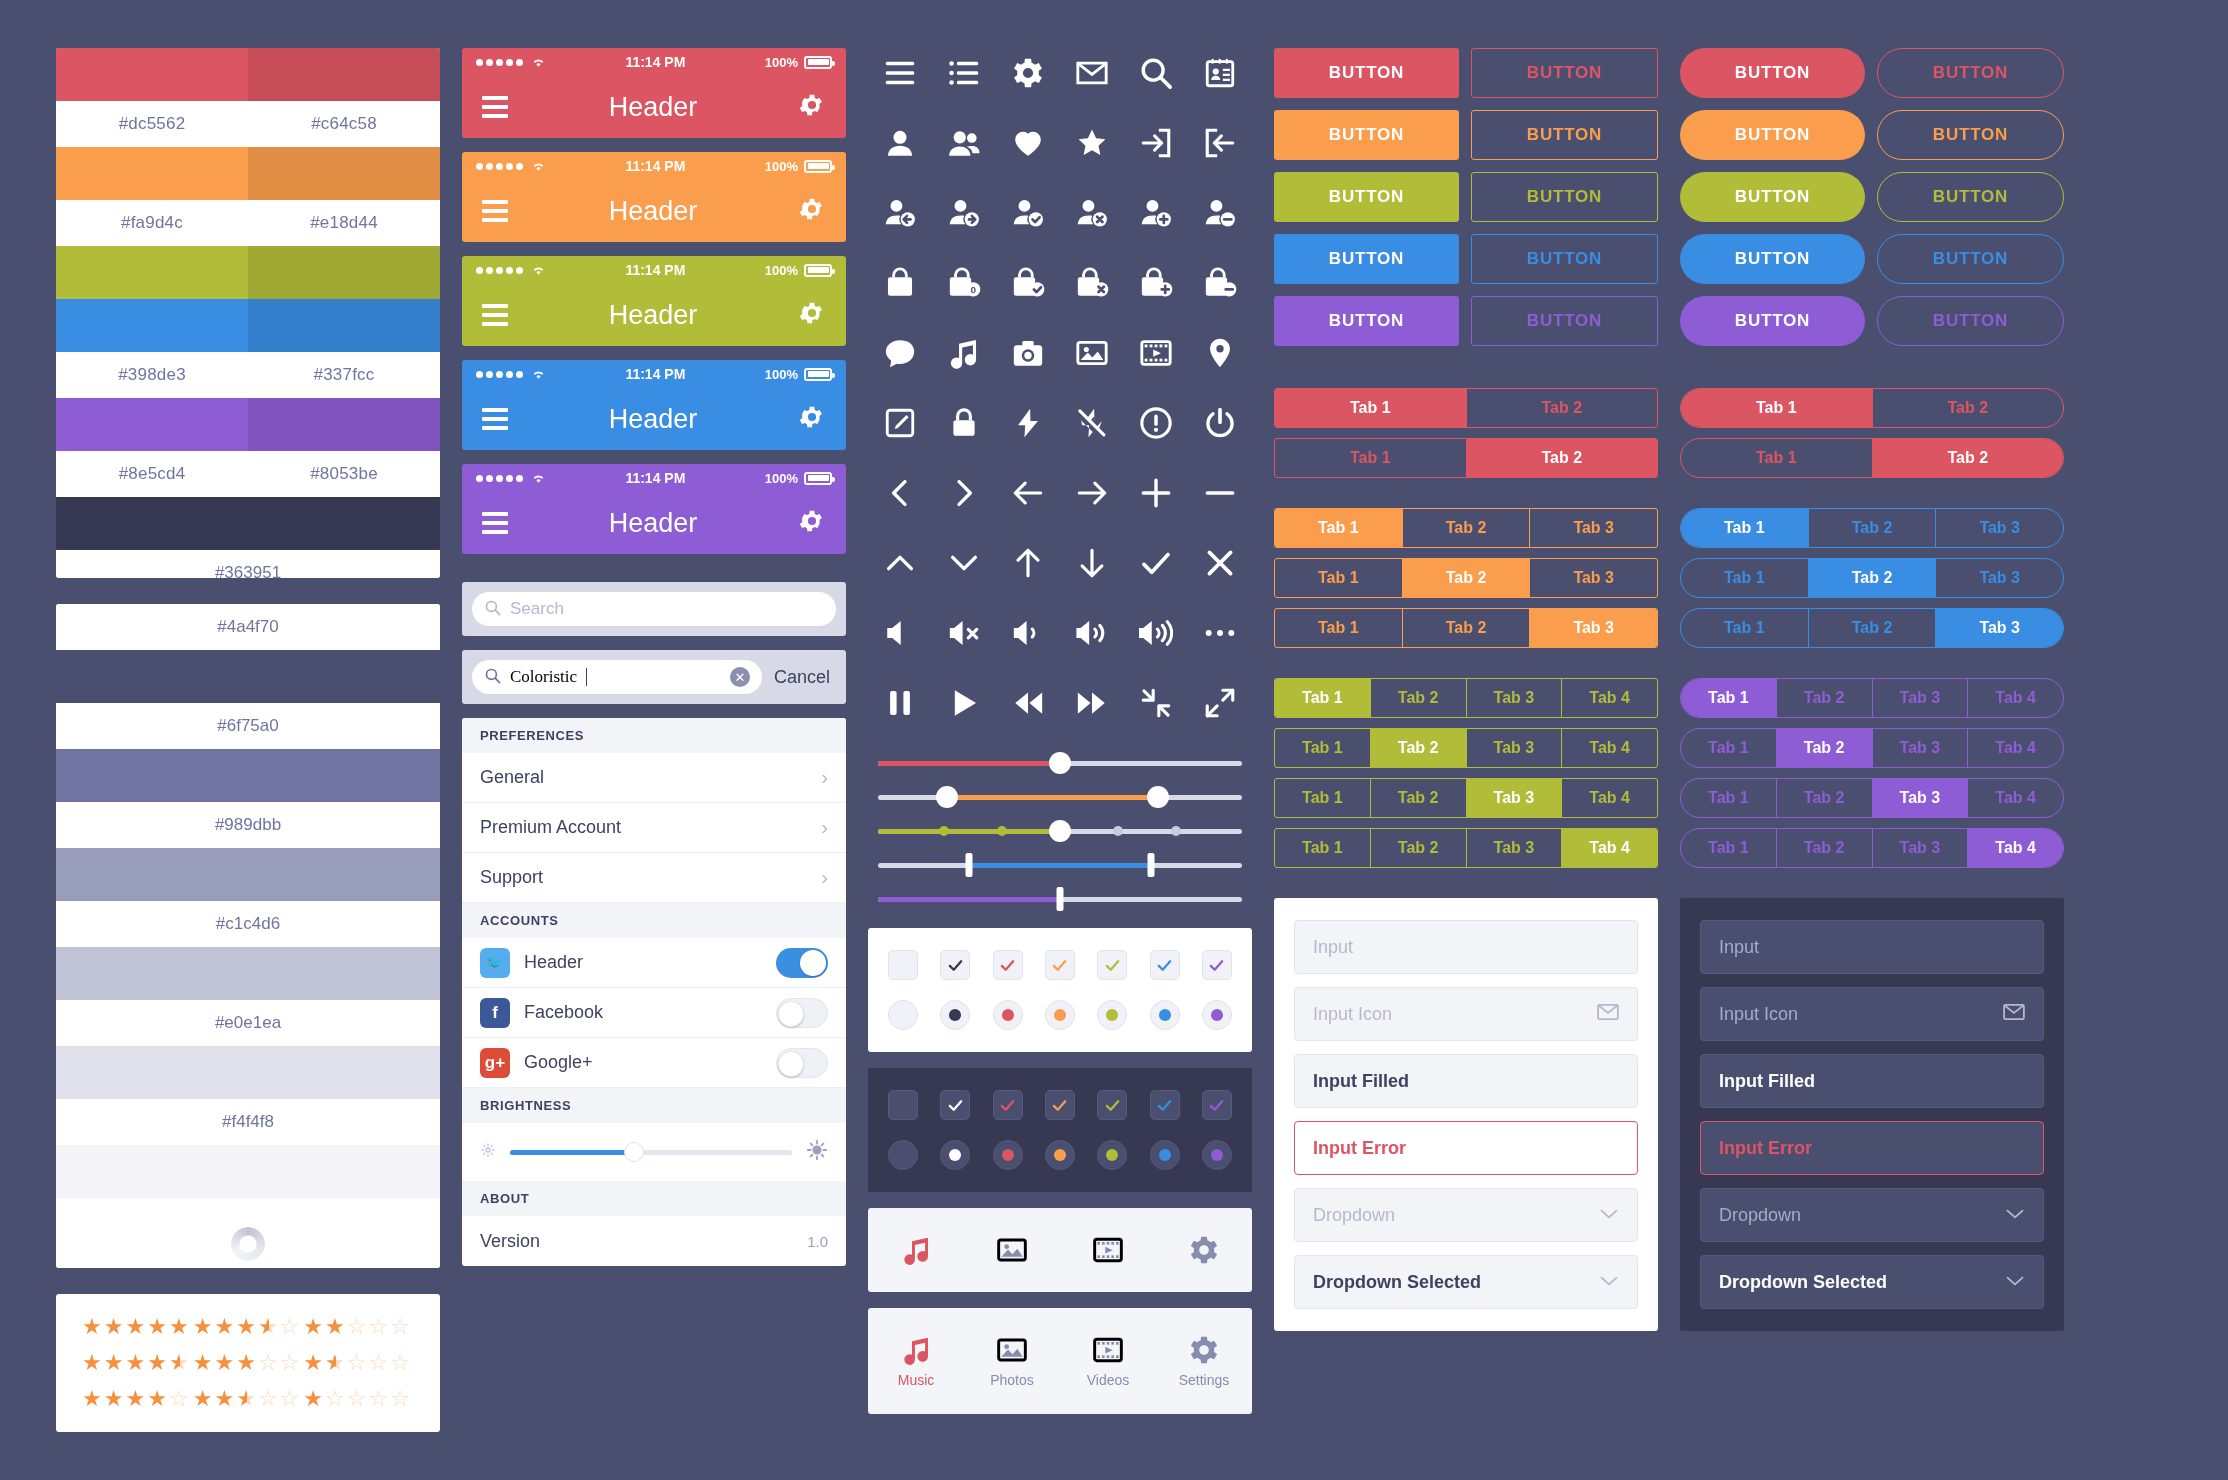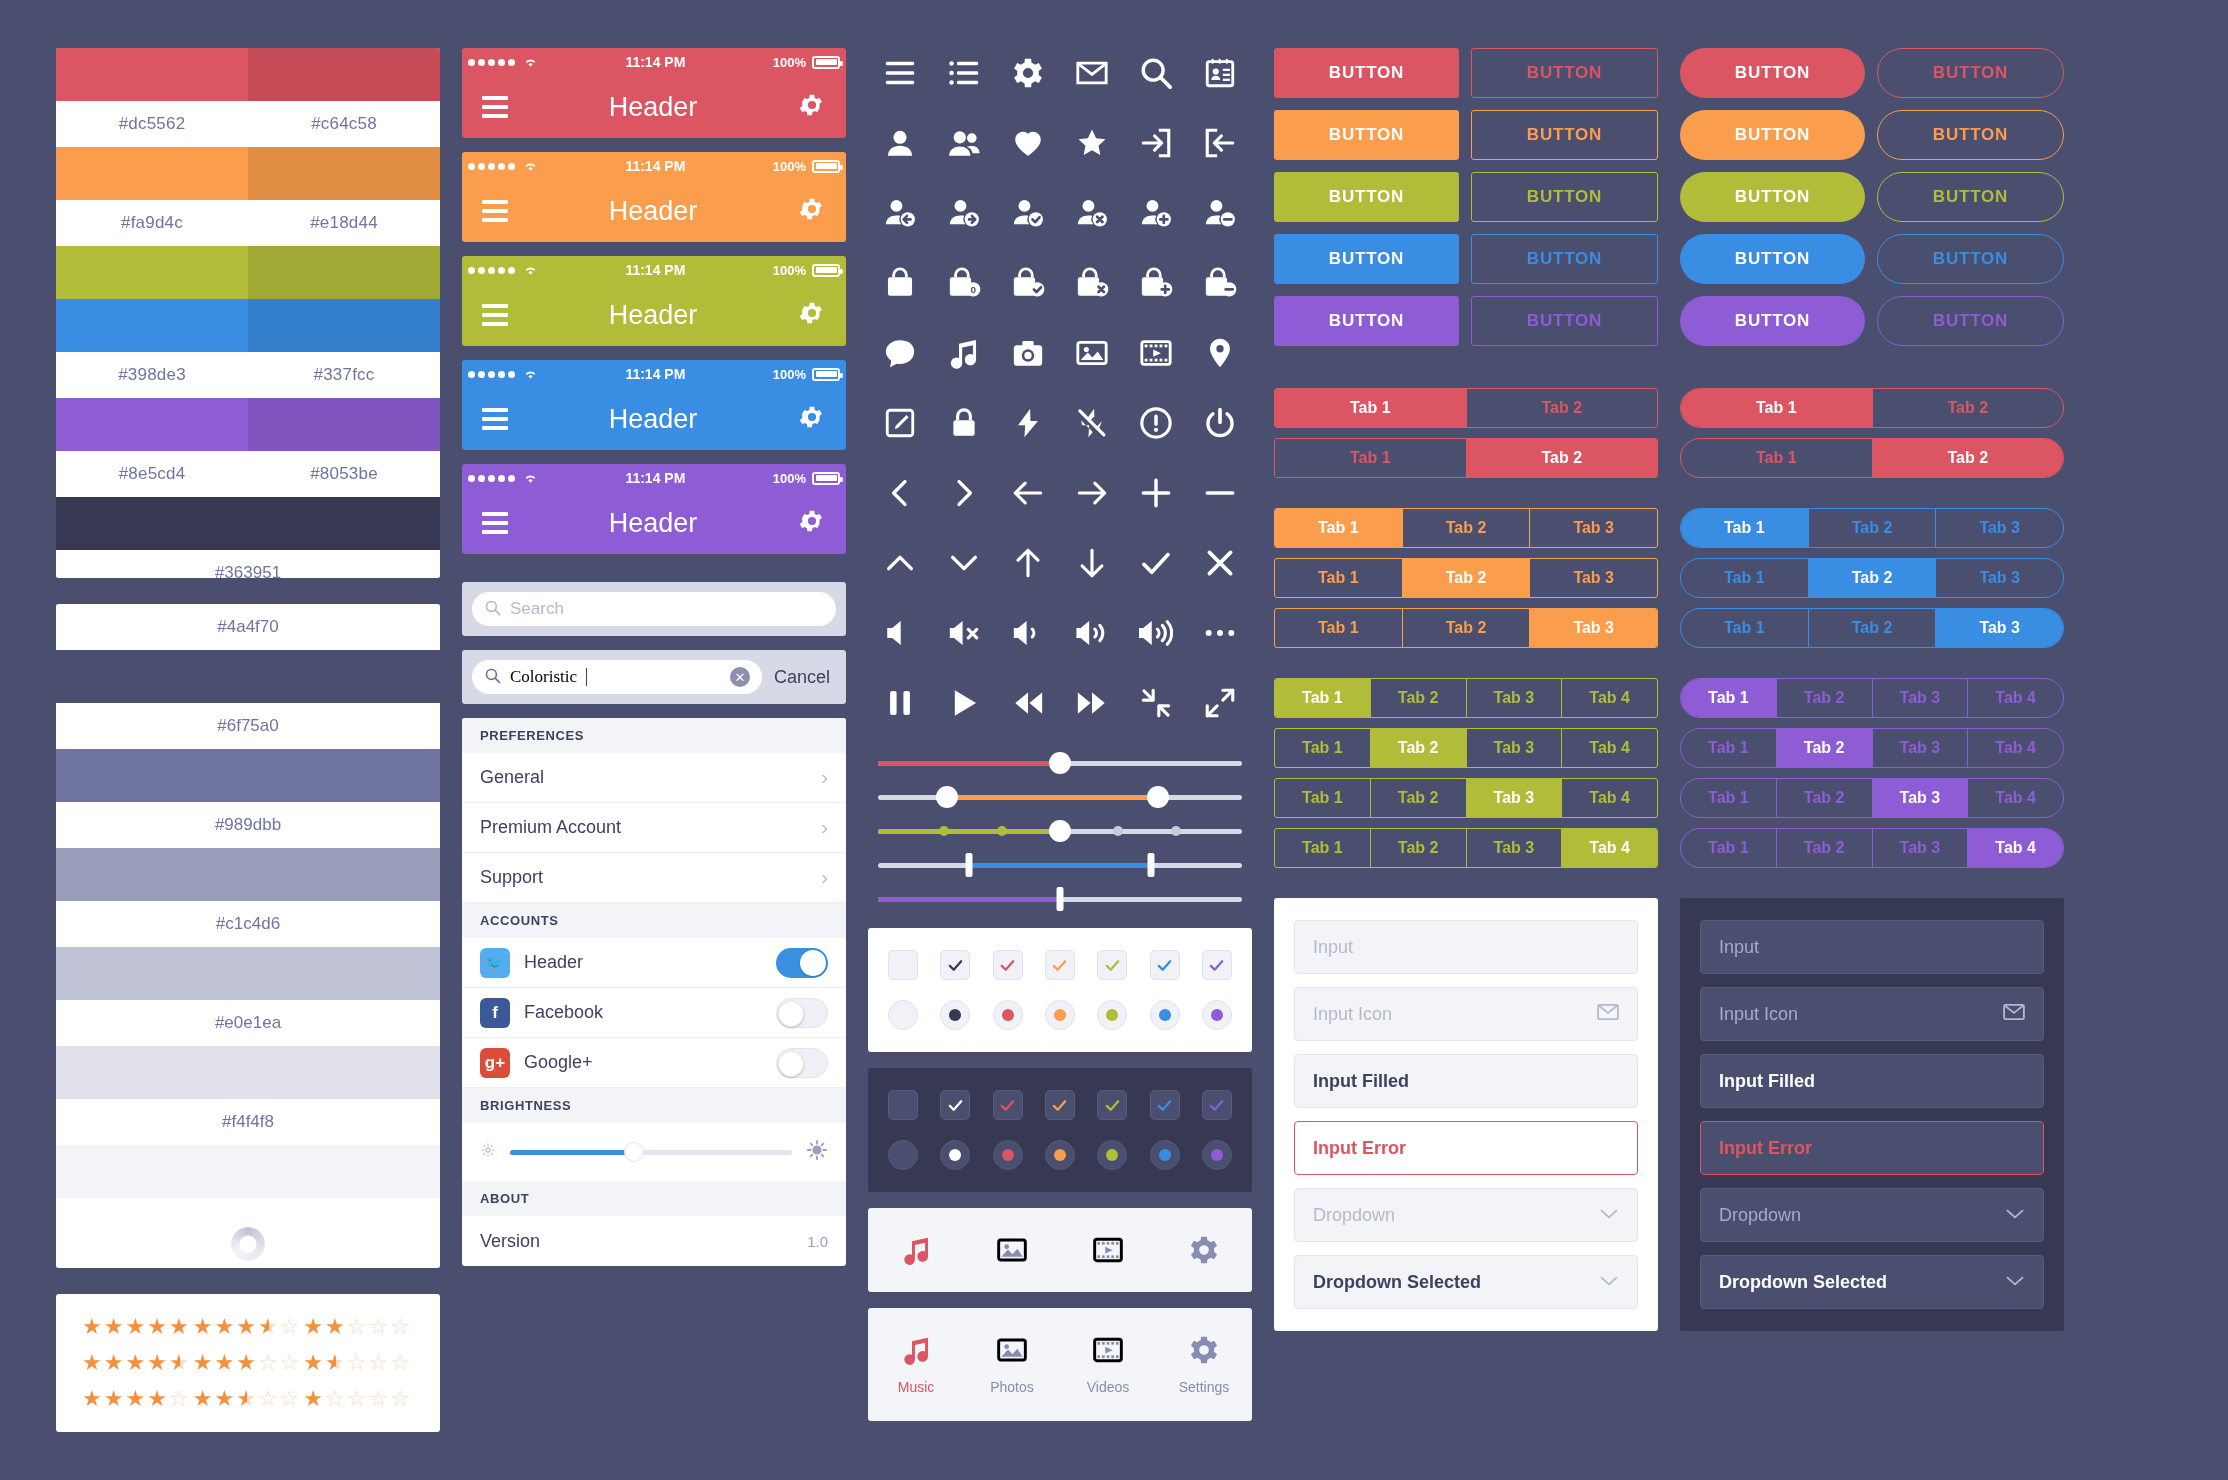--- a/index.html
+++ b/index.html
@@ -31,21 +31,21 @@
              mask: radial-gradient(circle, transparent 8px, #000 9px);}
 
   .stars-card { background:#fff; border-radius:3px; padding:22px 26px; display:flex; flex-direction:column; gap:14px; }
   .stars-row { display:flex; justify-content:space-between; }
   .stars-grp { width:115px; font-size:22px; letter-spacing:2px; color:#f5913e; line-height:1; white-space:nowrap;}
   .stars-grp .off { color:#fbd9bb; }
 
   
   .col2 { width: 384px; display:flex; flex-direction:column; gap: 14px; }
   .header-bar { border-radius:3px; overflow:hidden; }
-  .status { height:28px; display:flex; align-items:center; padding:0 6px; color:#fff; font-size:14px; }
+  .status { height:28px; display:flex; align-items:center; padding:0 14px; color:#fff; font-size:14px; }
   .st-dots { display:flex; gap:3px; }
   .st-dots i { width:7px;height:7px;border-radius:50%;background:#fff;display:block;}
   .st-wifi { margin-left:8px; font-size:13px; }
   .st-time { flex:1; text-align:center; font-size:14px; font-weight:bold; }
   .st-batt { display:flex; align-items:center; gap:6px; font-size:13px; font-weight:bold;}
   .batt { width:28px;height:13px;border:2px solid #fff;border-radius:3px;position:relative;}
   .batt:after{content:"";position:absolute;right:-5px;top:3px;width:3px;height:5px;background:#fff;border-radius:0 2px 2px 0;}
   .batt i{position:absolute;inset:1.5px;background:#fff;border-radius:1px;display:block;}
   .hdr-main { height:62px; display:flex; align-items:center; padding:0 20px; color:#fff; }
   .hdr-title { flex:1; text-align:center; font-size:27px; }
@@ -98,21 +98,21 @@
   .checks-card.dark { background:#363951; }
   .chk-row { display:flex; justify-content:space-between; }
   .chk { width:30px;height:30px;border-radius:5px;background:#f1f2f7;border:1px solid #e0e2ec;
          display:flex;align-items:center;justify-content:center;font-size:20px;font-weight:bold;}
   .checks-card.dark .chk { background:#4a4f70; border-color:#565b7e; }
   .rad { width:30px;height:30px;border-radius:50%;background:#f1f2f7;border:1px solid #e0e2ec;display:flex;align-items:center;justify-content:center;}
   .checks-card.dark .rad { background:#4a4f70; border-color:#565b7e; }
   .rad i { width:12px;height:12px;border-radius:50%;display:block;}
 
   .media-card { background:#f4f5f9; border-radius:3px; display:flex; }
-  .media-card .mi { flex:1; display:flex; flex-direction:column; align-items:center; justify-content:center; gap:13px; padding:26px 0;}
+  .media-card .mi { flex:1; display:flex; flex-direction:column; align-items:center; justify-content:center; gap:6px; padding:26px 0;}
   .media-card .mi svg { width:32px;height:32px; fill:#878dae; }
   .media-card .mi.active svg { fill:#dc5562; }
   .media-card .mi span { font-size:14px; color:#878dae; }
   .media-card .mi.active span { color:#dc5562; }
 
   
   .col4, .col5 { width: 384px; display:flex; flex-direction:column; gap:11px; }
   .btn-row { display:flex; gap:12px; }
   .btn { flex:1; height:50px; display:flex; align-items:center; justify-content:center;
          font-size:17px; font-weight:bold; letter-spacing:.8px; border-radius:3px; color:#fff;}

